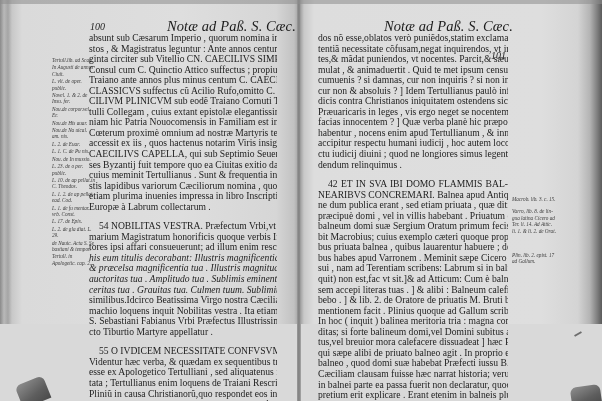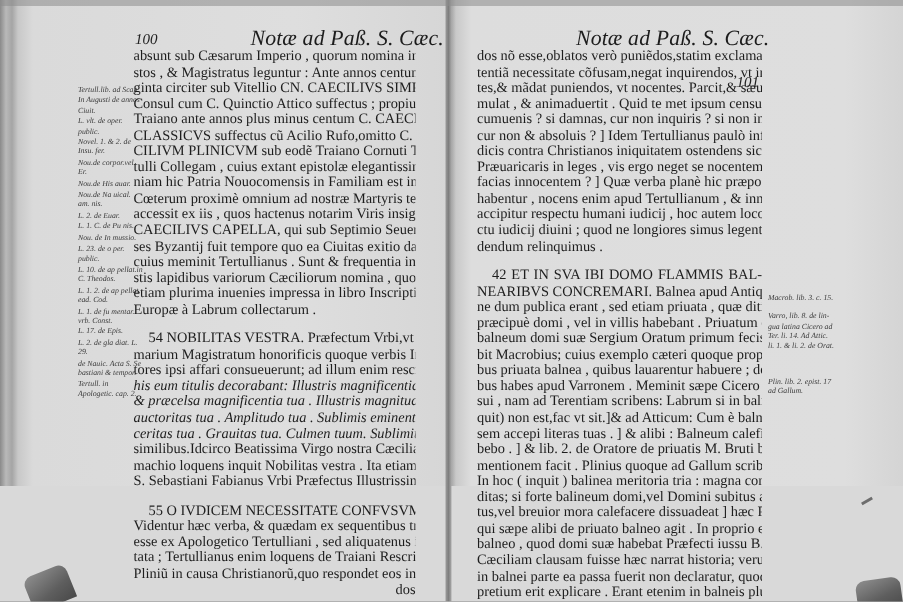--- a/index.html
+++ b/index.html
@@ -1,18 +1,18 @@
 <!DOCTYPE html>
 <html><head>
 <meta charset="utf-8">
 <style>
   html,body{margin:0;padding:0;}
   body{width:602px;height:401px;overflow:hidden;background:#6e6e6e;position:relative;font-family:"Liberation Serif","DejaVu Serif",serif;}
   .spread{position:absolute;left:0;top:0;width:602px;height:401px;background:#d9d9d9;}
-  .page{position:absolute;top:0;height:324px;padding-left:27px;}
+  .page{position:absolute;top:0;height:324px;}
   .page.left{left:0;width:300px;background:linear-gradient(90deg,#8a8a8a 0px,#b9b9b9 4px,#a5a5a5 8px,#c8c8c8 12px,#dadada 22px,#dedede 60%,#d6d6d6 92%,#c2c2c2 98%,#9a9a9a 100%);}
   .page.right{left:300px;width:302px;background:linear-gradient(90deg,#9c9c9c 0px,#c9c9c9 4px,#dddddd 14px,#dedede 80%,#d4d4d4 92%,#b4b4b4 96%,#7d7d7d 98.5%,#5a5a5a 100%);}
   .gutter{position:absolute;left:297px;top:0;width:4px;height:401px;background:linear-gradient(90deg,#9b9b9b,#7e7e7e,#a9a9a9);}
   .topband{position:absolute;left:0;top:0;width:602px;height:4px;background:#8d8d8d;opacity:.55;}
   .head{position:absolute;top:18px;font-style:italic;font-size:14.5px;color:#1c1c1c;white-space:nowrap;letter-spacing:.1px;margin-left:24px;}
   .pnum{position:absolute;top:21px;font-size:10px;font-style:italic;color:#222;}
   .body{position:absolute;font-size:9.6px;line-height:10.55px;color:#1d1d1d;text-align:justify;}
   .body .ln{display:block;white-space:nowrap;overflow:hidden;text-align-last:justify;height:10.55px;}
   .body .ln.last{text-align-last:left;}
   .body .ln.right{text-align-last:right;}
@@ -76,20 +76,21 @@
       <span class="ln" style="padding-left:10px;">54 NOBILITAS VESTRA. Præfectum Vrbi,vt pri</span>
       <span class="ln">marium Magistratum honorificis quoque verbis Impera-</span>
       <span class="ln">tores ipsi affari consueuerunt; ad illum enim rescribentes</span>
       <span class="ln" style="font-style:italic;">his eum titulis decorabant: Illustris magnificentia tua. Illustris,</span>
       <span class="ln" style="font-style:italic;">&amp; præcelsa magnificentia tua . Illustris magnitudo tua . Illustris</span>
       <span class="ln" style="font-style:italic;">auctoritas tua . Amplitudo tua . Sublimis eminentia tua . Sin-</span>
       <span class="ln" style="font-style:italic;">ceritas tua . Grauitas tua. Culmen tuum. Sublimitas tua. Et alijs</span>
       <span class="ln">similibus.Idcirco Beatissima Virgo nostra Cæcilia cum Al</span>
       <span class="ln">machio loquens inquit Nobilitas vestra . Ita etiam in actis</span>
       <span class="ln">S. Sebastiani Fabianus Vrbi Præfectus Illustrissimus à San</span>
+      <span class="ln last">cto Tiburtio Martyre appellatur .</span>
       <span class="gap"></span>
       <span class="ln" style="padding-left:10px;">55 O IVDICEM NECESSITATE CONFVSVM.</span>
       <span class="ln">Videntur hæc verba, &amp; quædam ex sequentibus translata</span>
       <span class="ln">esse ex Apologetico Tertulliani , sed aliquatenus immu-</span>
       <span class="ln">tata ; Tertullianus enim loquens de Traiani Rescripto ad</span>
       <span class="ln">Pliniũ in causa Christianorũ,quo respondet eos inquirẽ-</span>
       <span class="ln right">dos</span>
     </div>
   </div>
 

